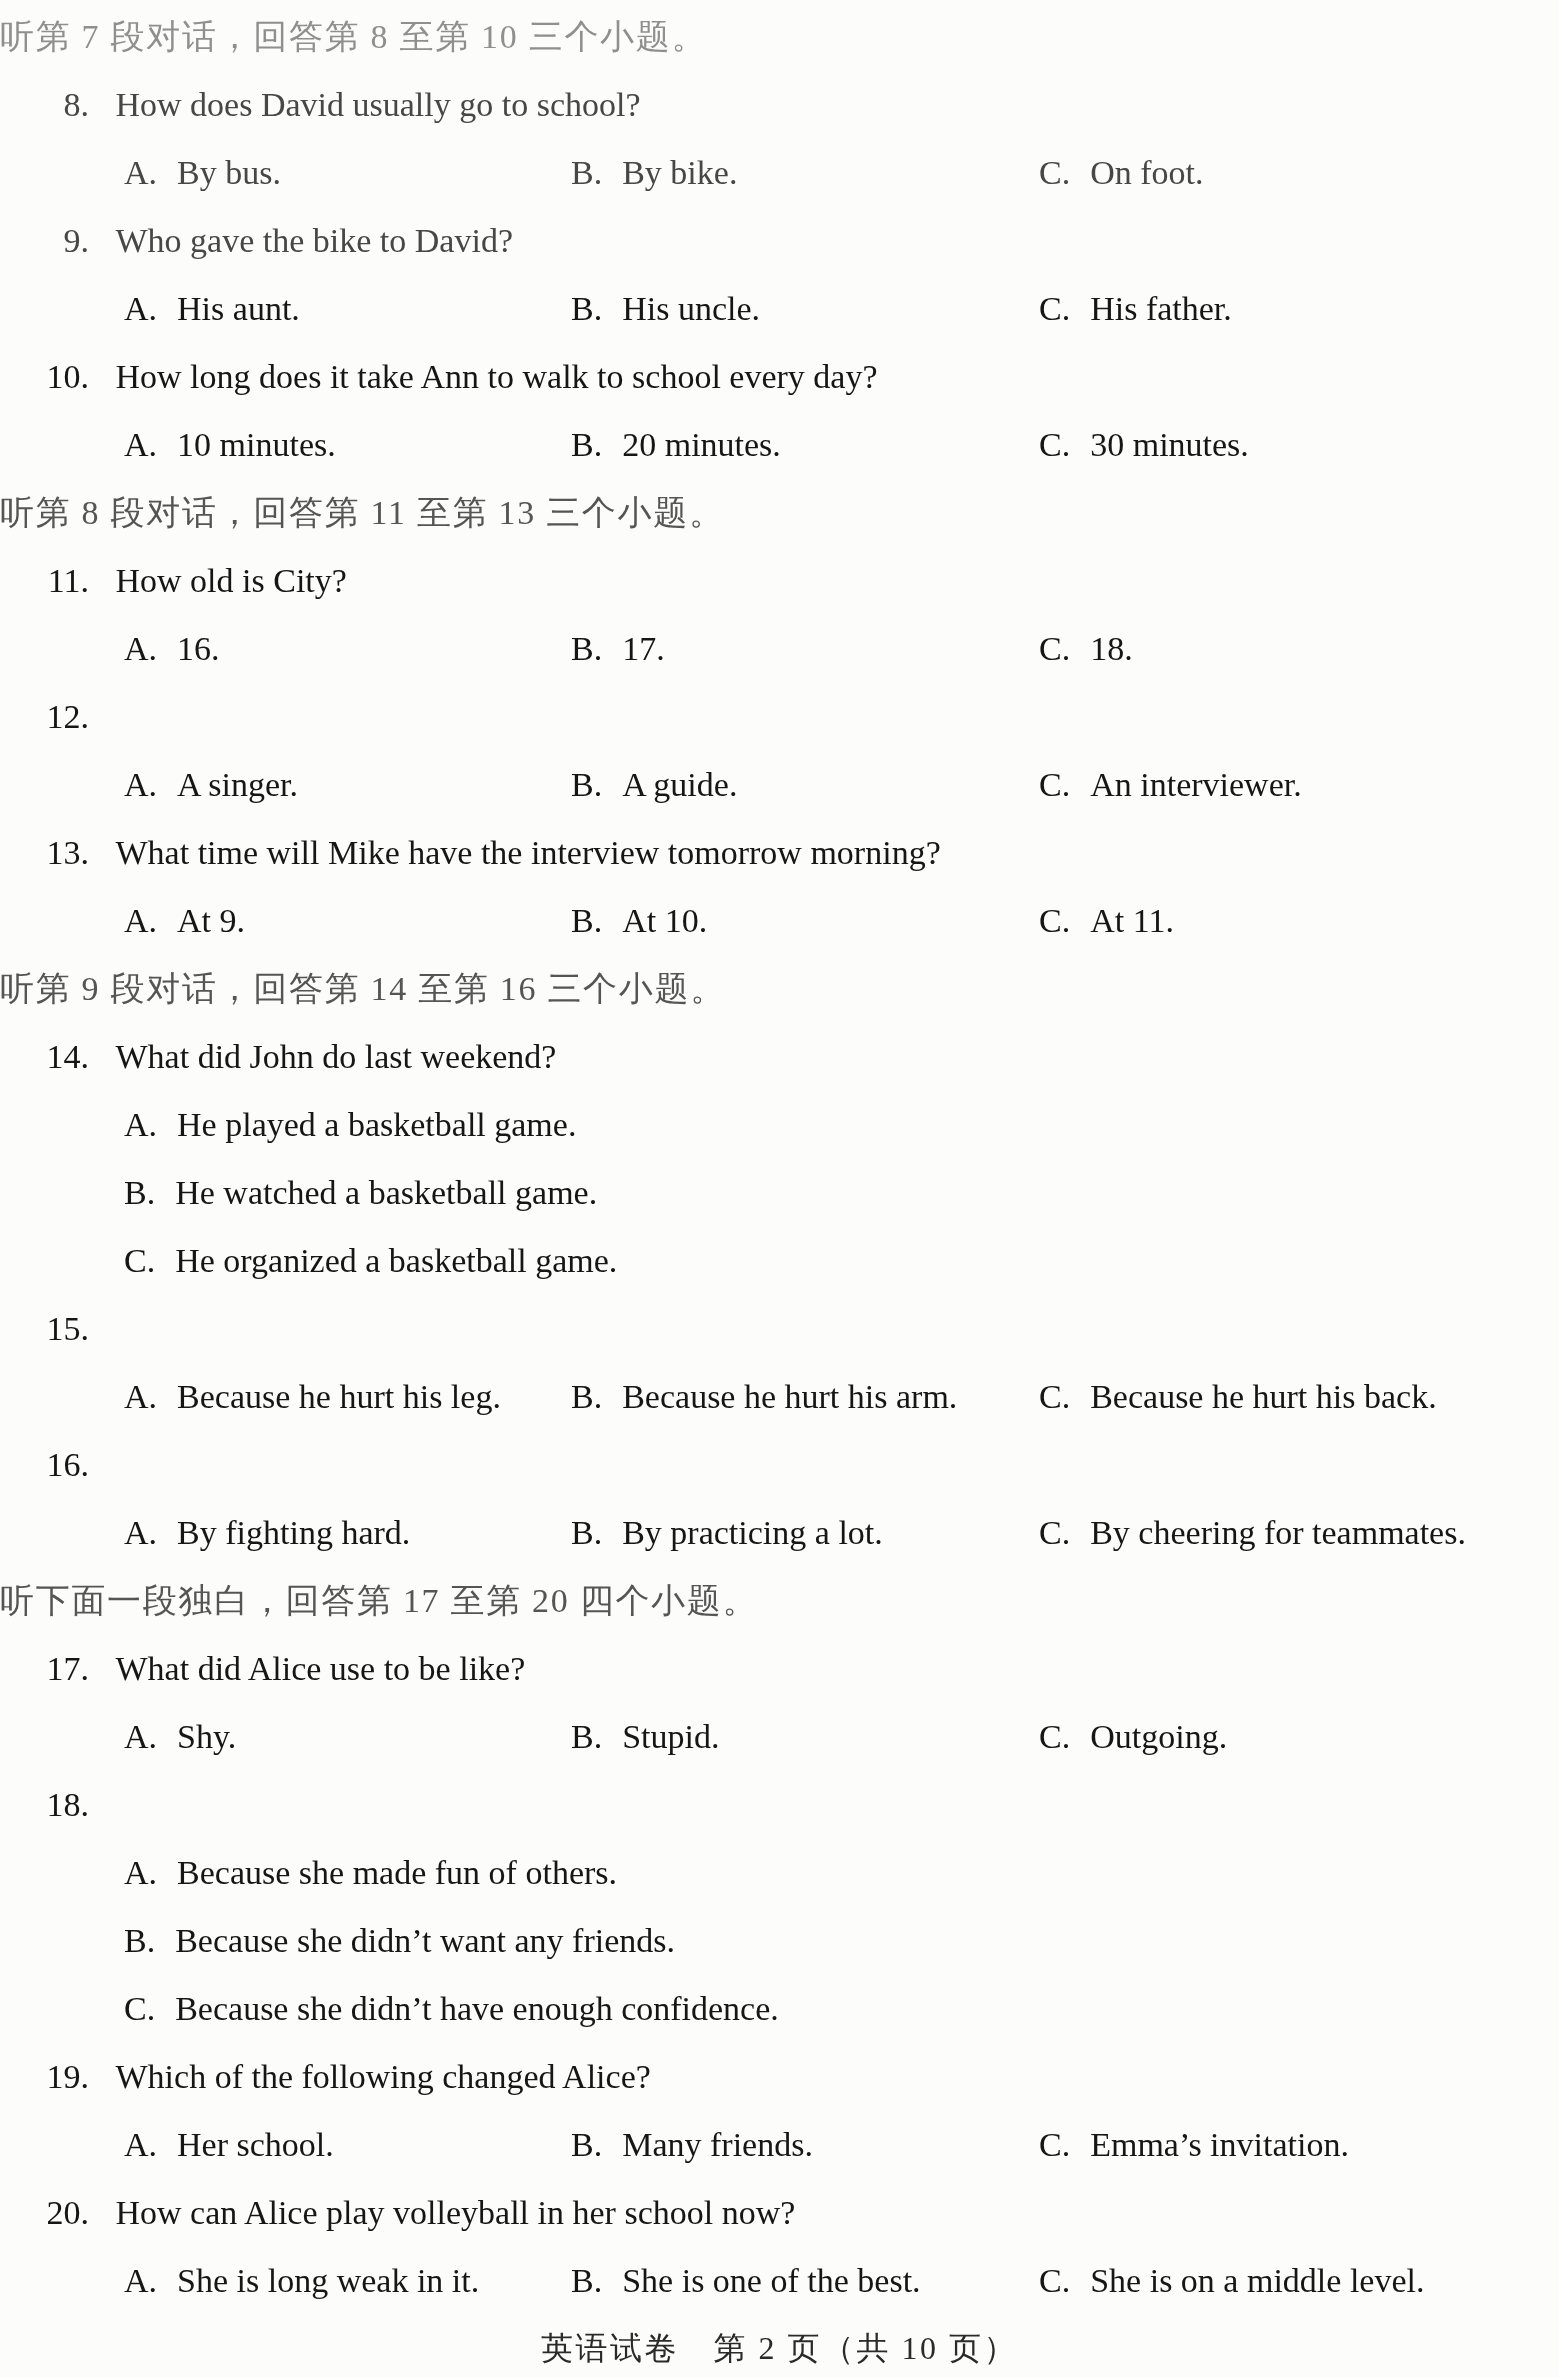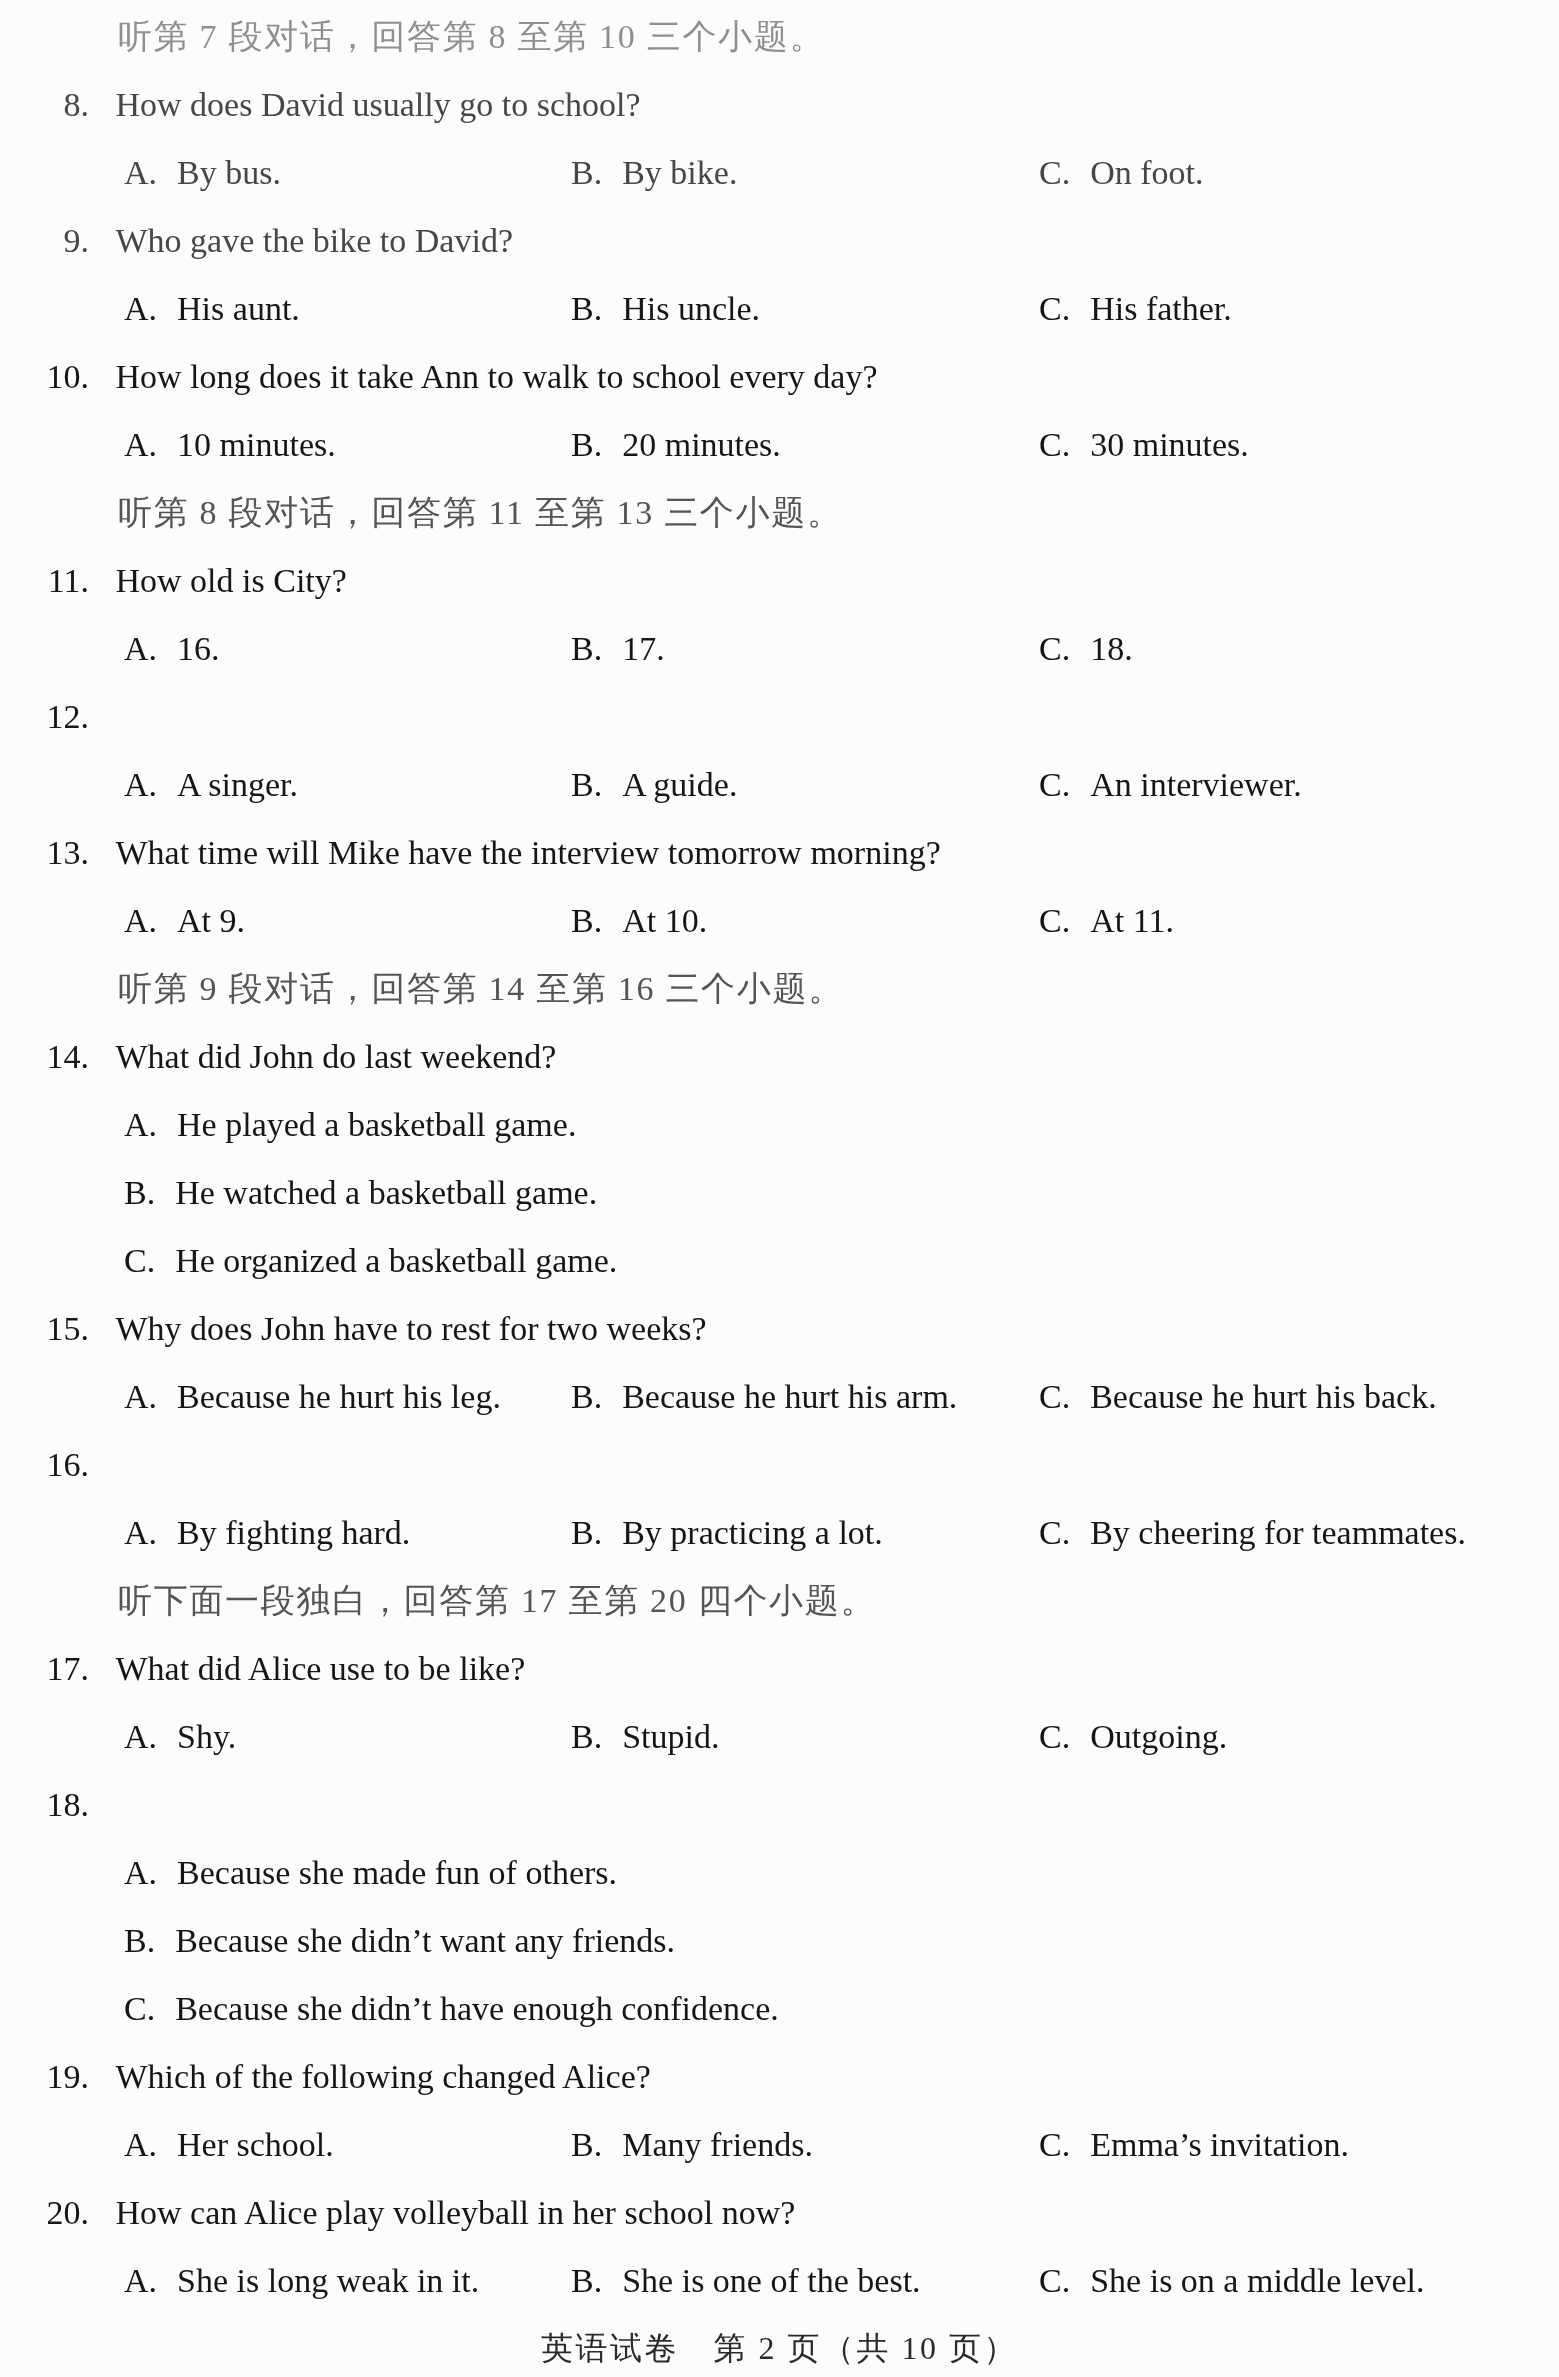--- a/index.html
+++ b/index.html
@@ -18,21 +18,20 @@
   }
   .row {
     height: 68px;
     display: flex;
     align-items: center;
     font-size: 34px;
     white-space: nowrap;
   }
   
   .instr {
-    padding-left: 118px;
     color: #555;
     filter: blur(0.3px);
     letter-spacing: 1.7px;
     text-align: right;
   }
   .instr.fade-hi { color: #8f8f8f; filter: blur(0.7px); }
   
   .qnum { flex: 0 0 89px; text-align: right; }
   .qtext { padding-left: 26.5px; }
   
@@ -196,21 +195,20 @@
   </div>
   <div class="row optline">
     <span class="opt">
         <span class="letter">C.</span>
         <span>He organized a basketball game.</span>
       </span>
   </div>
 
   <div class="row">
     <span class="qnum">15.</span>
-    <span class="qtext">Why does John have to rest for two weeks?</span>
   </div>
   <div class="row opts">
     <span class="opt">
         <span class="letter">A.</span>
         <span>Because he hurt his leg.</span>
       </span>
     <span class="opt">
         <span class="letter">B.</span>
         <span>Because he hurt his arm.</span>
       </span>

